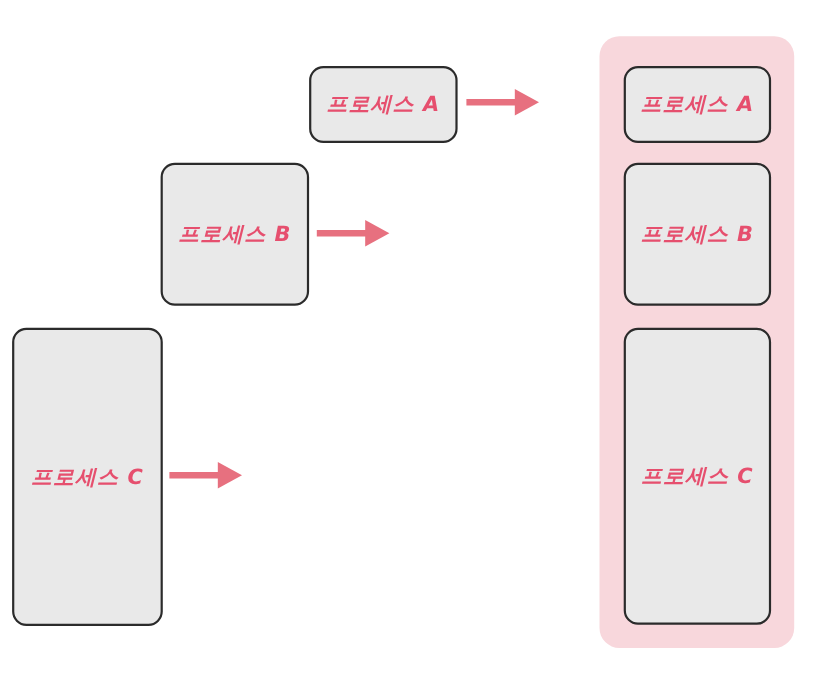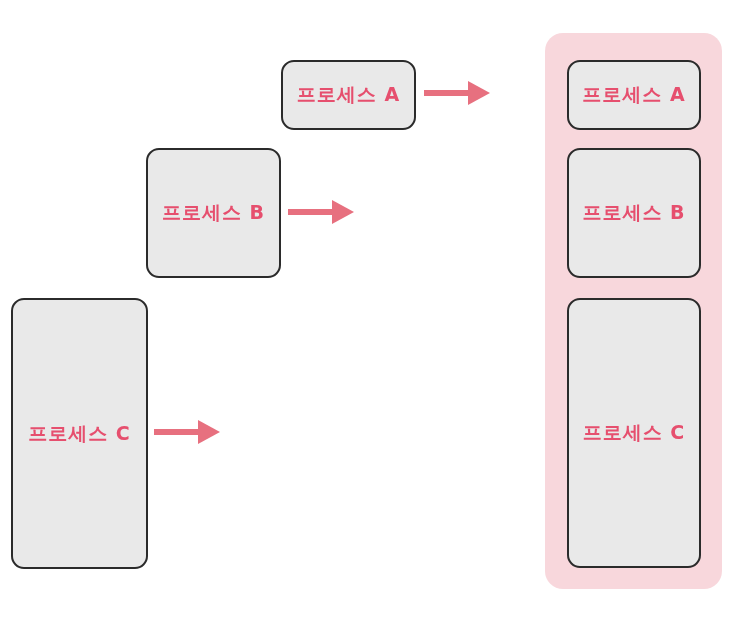--- a/index.html
+++ b/index.html
@@ -7,20 +7,21 @@
     padding: 0;
     background: #ffffff;
     font-family: "DejaVu Sans", "Liberation Sans", sans-serif;
   }
   .canvas {
     position: relative;
     width: 752px;
     height: 608px;
     background: #ffffff;
     overflow: hidden;
+    font-style: italic;
   }
   .proc-box {
     position: absolute;
     background: var(--box-bg, #e9e9e9);
     border: 2.5px solid var(--box-border, #2b2b2b);
     border-radius: 13px;
     display: flex;
     align-items: center;
     justify-content: center;
     box-sizing: border-box;

